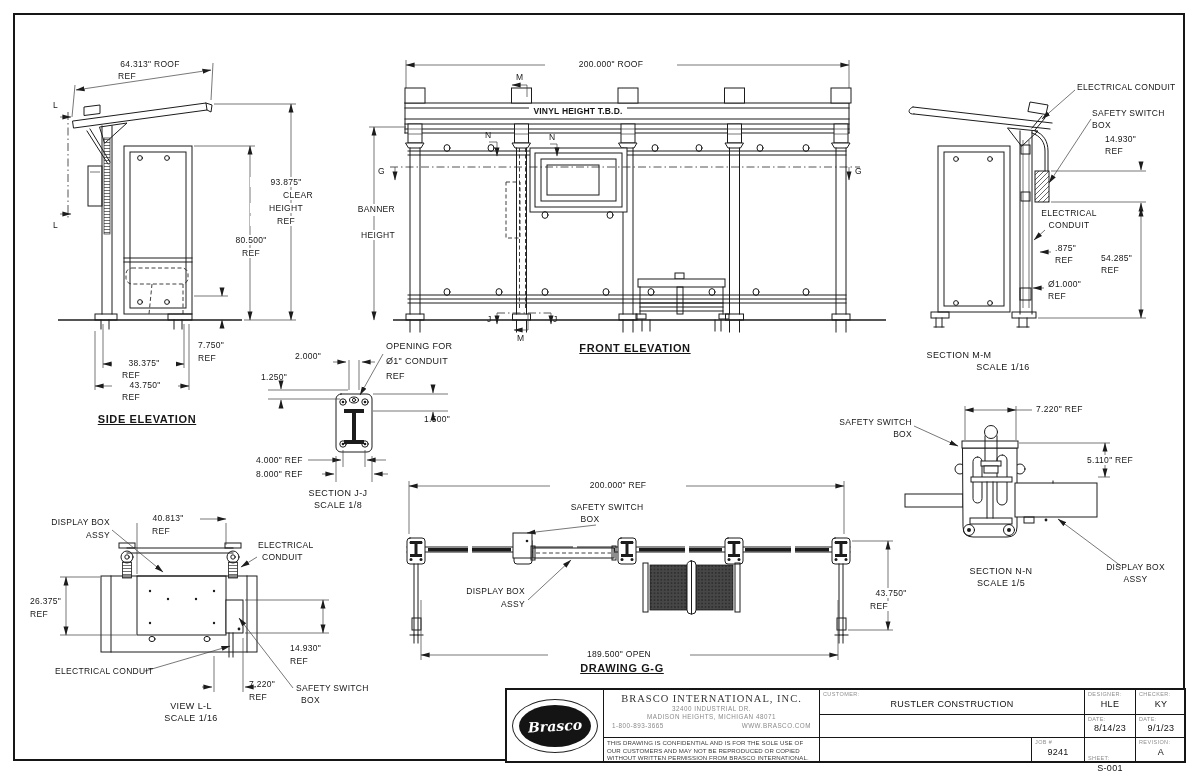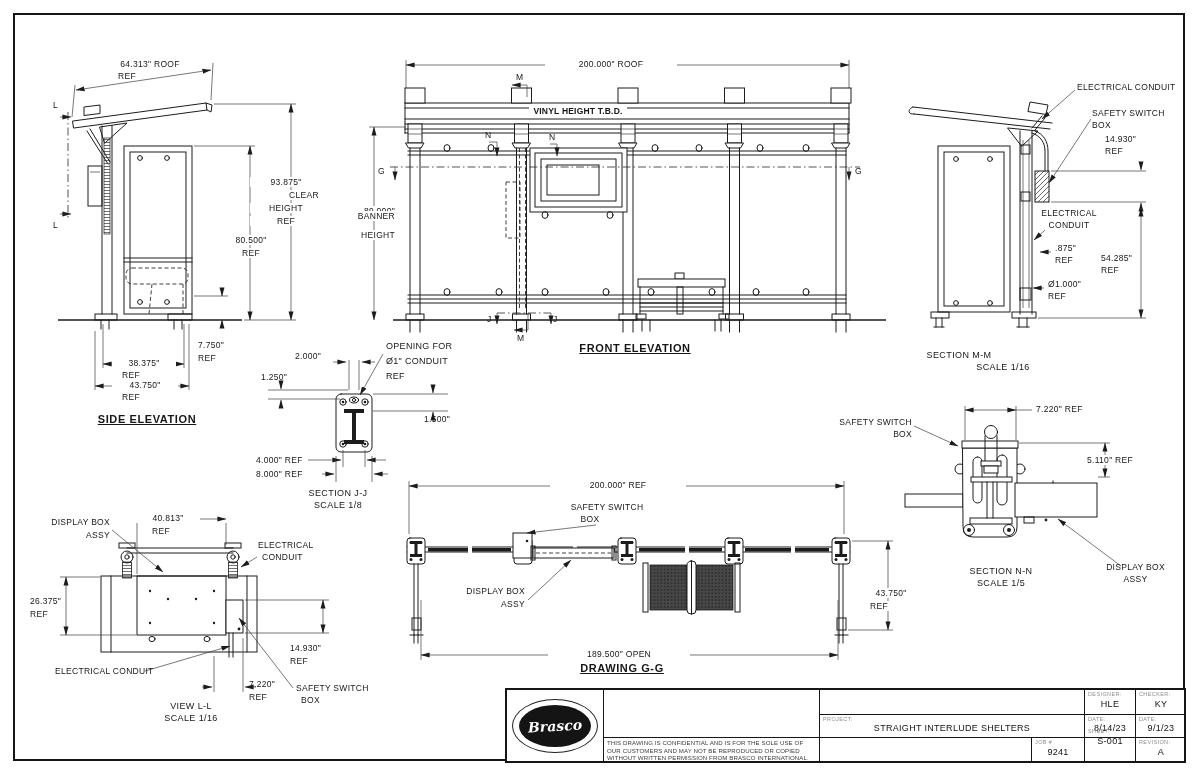--- a/index.html
+++ b/index.html
@@ -541,42 +541,42 @@
     </g>
   </svg>
 
   <div>
 
     <div class="lbl c" style="left:95px;top:59px;width:110px">64.313" ROOF</div>
     <div class="lbl c" style="left:95px;top:71px;width:64px">REF</div>
     <div class="lbl" style="left:53px;top:100px">L</div>
     <div class="lbl" style="left:53px;top:220px">L</div>
     <div class="lbl c bg" style="left:250px;top:177px;width:70px">93.875"</div>
-    <div class="lbl c bg" style="left:268px;top:190px;width:70px">CLEAR</div>
+    <div class="lbl c bg" style="left:262px;top:190px;width:70px">CLEAR</div>
     <div class="lbl c bg" style="left:250px;top:203px;width:70px">HEIGHT</div>
     <div class="lbl c bg" style="left:250px;top:216px;width:70px">REF</div>
     <div class="lbl c bg" style="left:215px;top:235px;width:70px">80.500"</div>
     <div class="lbl c bg" style="left:215px;top:248px;width:70px">REF</div>
     <div class="lbl" style="left:198px;top:340px">7.750"</div>
     <div class="lbl" style="left:198px;top:353px">REF</div>
     <div class="lbl c bg" style="left:112px;top:358px;width:62px">38.375"</div>
     <div class="lbl" style="left:122px;top:370px">REF</div>
     <div class="lbl c bg" style="left:112px;top:380px;width:64px">43.750"</div>
     <div class="lbl" style="left:122px;top:392px">REF</div>
     <div class="lbl c ttl" style="left:72px;top:413px;width:150px">SIDE ELEVATION</div>
 
     <div class="lbl c bg" style="left:545px;top:59px;width:130px">200.000" ROOF</div>
     <div class="lbl" style="left:516px;top:72px">M</div>
     <div class="lbl c banner" style="left:529px;top:106px;width:98px">VINYL HEIGHT T.B.D.</div>
     <div class="lbl" style="left:485px;top:130px">N</div>
     <div class="lbl" style="left:549px;top:132px">N</div>
     <div class="lbl" style="left:378px;top:166px">G</div>
     <div class="lbl" style="left:855px;top:166px">G</div>
     <div class="lbl r bg" style="left:350px;top:206px;width:44px">89.000"</div>
-    <div class="lbl r bg" style="left:350px;top:211px;width:44px">BANNER</div>
+    <div class="lbl r bg" style="left:350px;top:204px;width:44px">BANNER</div>
     <div class="lbl r bg" style="left:350px;top:230px;width:44px">HEIGHT</div>
     <div class="lbl" style="left:487px;top:314px">J</div>
     <div class="lbl" style="left:553px;top:314px">J</div>
     <div class="lbl" style="left:517px;top:333px">M</div>
     <div class="lbl c ttl" style="left:555px;top:342px;width:160px">FRONT ELEVATION</div>
 
     <div class="lbl" style="left:1077px;top:82px">ELECTRICAL  CONDUIT</div>
     <div class="lbl" style="left:1092px;top:108px">SAFETY SWITCH</div>
     <div class="lbl" style="left:1092px;top:120px">BOX</div>
     <div class="lbl" style="left:1105px;top:134px">14.930"</div>
@@ -651,30 +651,39 @@
     <div class="tbl" style="left:96px;top:47px;width:581px;height:1px"></div>
 
     <div style="position:absolute;left:0;top:0;width:96px;height:71px">
       <div class="logo-o">
           <div class="logo-i">
             <span class="logo-t">Brasco</span>
           </div>
         </div>
     </div>
 
+    <div style="position:absolute;left:97px;top:0;width:215px;height:47px">
+      <div class="cname">BRASCO  INTERNATIONAL,  INC.</div>
+      <div class="addr" style="top:15px">32400  INDUSTRIAL  DR.</div>
+      <div class="addr" style="top:23px">MADISON  HEIGHTS,  MICHIGAN  48071</div>
+      <div class="pw">
+        <span>1-800-893-3665</span>
+        <span>WWW.BRASCO.COM</span>
+      </div>
+    </div>
 
     <div class="disc" style="left:100px;top:49px;width:210px">
       <div>THIS DRAWING IS CONFIDENTIAL AND IS FOR THE SOLE USE OF</div>
       <div>OUR CUSTOMERS AND MAY NOT BE REPRODUCED OR COPIED</div>
       <div>WITHOUT WRITTEN PERMISSION FROM BRASCO INTERNATIONAL.</div>
     </div>
 
-    <div style="position:absolute;left:313px;top:25px;width:264px;height:22px">
-      <span class="tlab" style="left:3px;top:1px">PROJECT:</span>
-      <div class="tval" style="top:8px">STRAIGHT INTERLUDE SHELTERS</div>
+    <div style="position:absolute;left:313px;top:0;width:264px;height:24px">
+      <span class="tlab" style="left:3px;top:1px">CUSTOMER:</span>
+      <div class="tval" style="top:9px">RUSTLER CONSTRUCTION</div>
     </div>
     <div style="position:absolute;left:525px;top:48px;width:52px;height:23px">
       <span class="tlab" style="left:3px;top:1px">JOB  #</span>
       <div class="tval" style="top:9px">9241</div>
     </div>
     <div style="position:absolute;left:578px;top:0;width:50px;height:24px">
       <span class="tlab" style="left:3px;top:1px">DESIGNER:</span>
       <div class="tval" style="top:9px">HLE</div>
     </div>
     <div style="position:absolute;left:629px;top:0;width:50px;height:24px">
@@ -682,21 +691,21 @@
       <div class="tval" style="top:9px">KY</div>
     </div>
     <div style="position:absolute;left:578px;top:25px;width:50px;height:22px">
       <span class="tlab" style="left:3px;top:1px">DATE:</span>
       <div class="tval" style="top:8px">8/14/23</div>
     </div>
     <div style="position:absolute;left:629px;top:25px;width:50px;height:22px">
       <span class="tlab" style="left:3px;top:1px">DATE:</span>
       <div class="tval" style="top:8px">9/1/23</div>
     </div>
-    <div style="position:absolute;left:578px;top:37px;width:50px;height:23px">
+    <div style="position:absolute;left:578px;top:64px;width:50px;height:23px">
       <span class="tlab" style="left:3px;top:1px">SHEET:</span>
       <div class="tval" style="top:9px">S-001</div>
     </div>
     <div style="position:absolute;left:629px;top:48px;width:50px;height:23px">
       <span class="tlab" style="left:3px;top:1px">REVISION:</span>
       <div class="tval" style="top:9px">A</div>
     </div>
   </div>
 </div>
 

